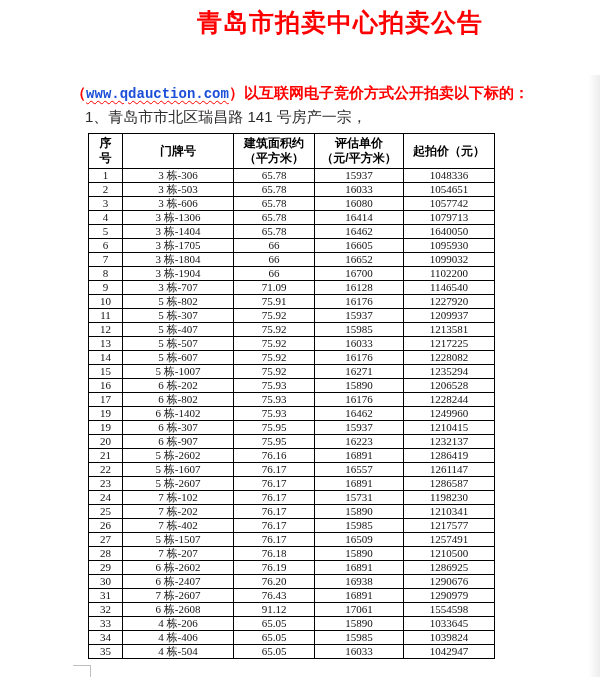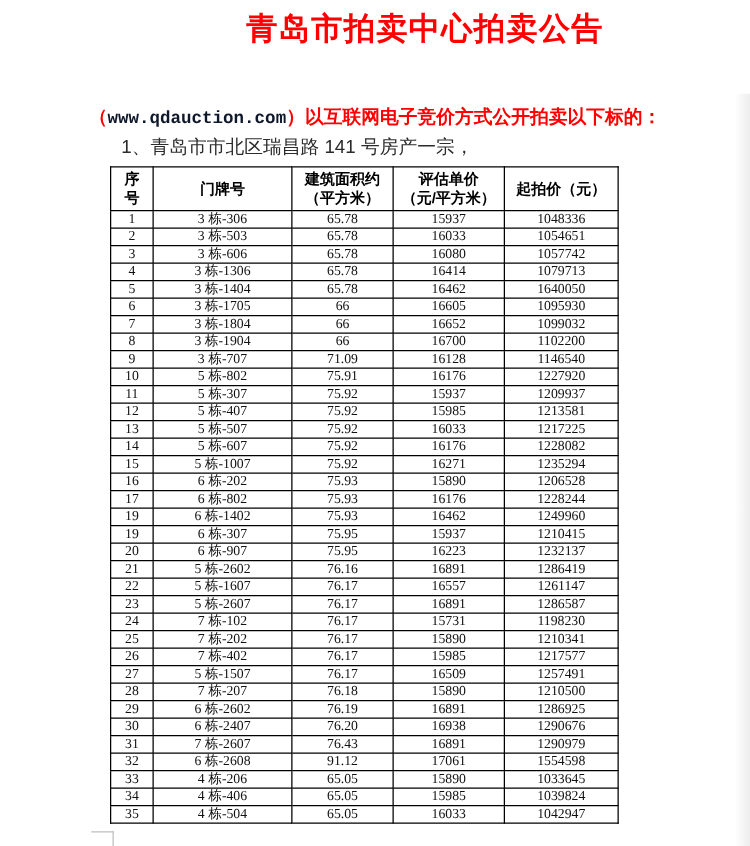--- a/index.html
+++ b/index.html
@@ -47,33 +47,33 @@
     left: 0;
     width: 100%;
     text-align: center;
     color: #ff0000;
     font-weight: bold;
     font-size: 15px;
   }
   .url-link {
     font-family: "Liberation Mono", monospace;
     font-size: 14px;
-    color: #0f172a;
+    color: #1d4ed8;
+    text-decoration: underline;
     text-decoration-style: wavy;
     text-decoration-color: #ff0000;
     text-decoration-thickness: 1px;
     text-underline-offset: 2px;
   }
   .item-line {
     position: absolute;
     top: 108px;
     left: 85px;
     color: #2b2b2b;
     font-size: 15px;
-    margin-left: 12px;
   }
   table.auction-table {
     position: absolute;
     left: 88px;
     top: 133px;
     width: 406px;
     border-collapse: collapse;
     table-layout: fixed;
   }
   .auction-table th, .auction-table td {

